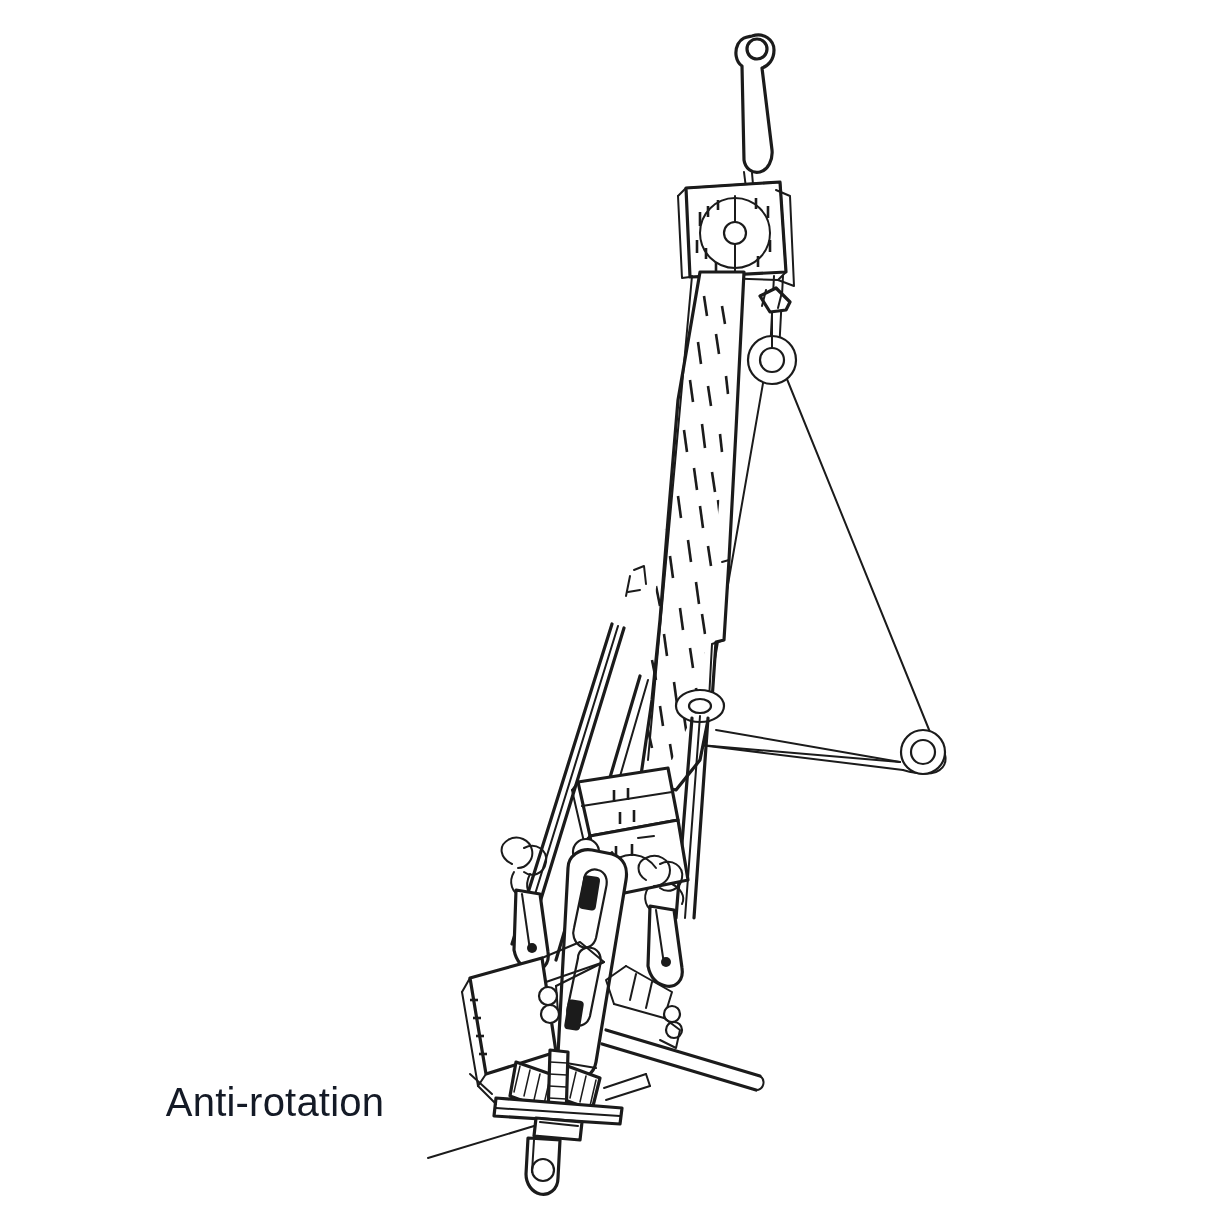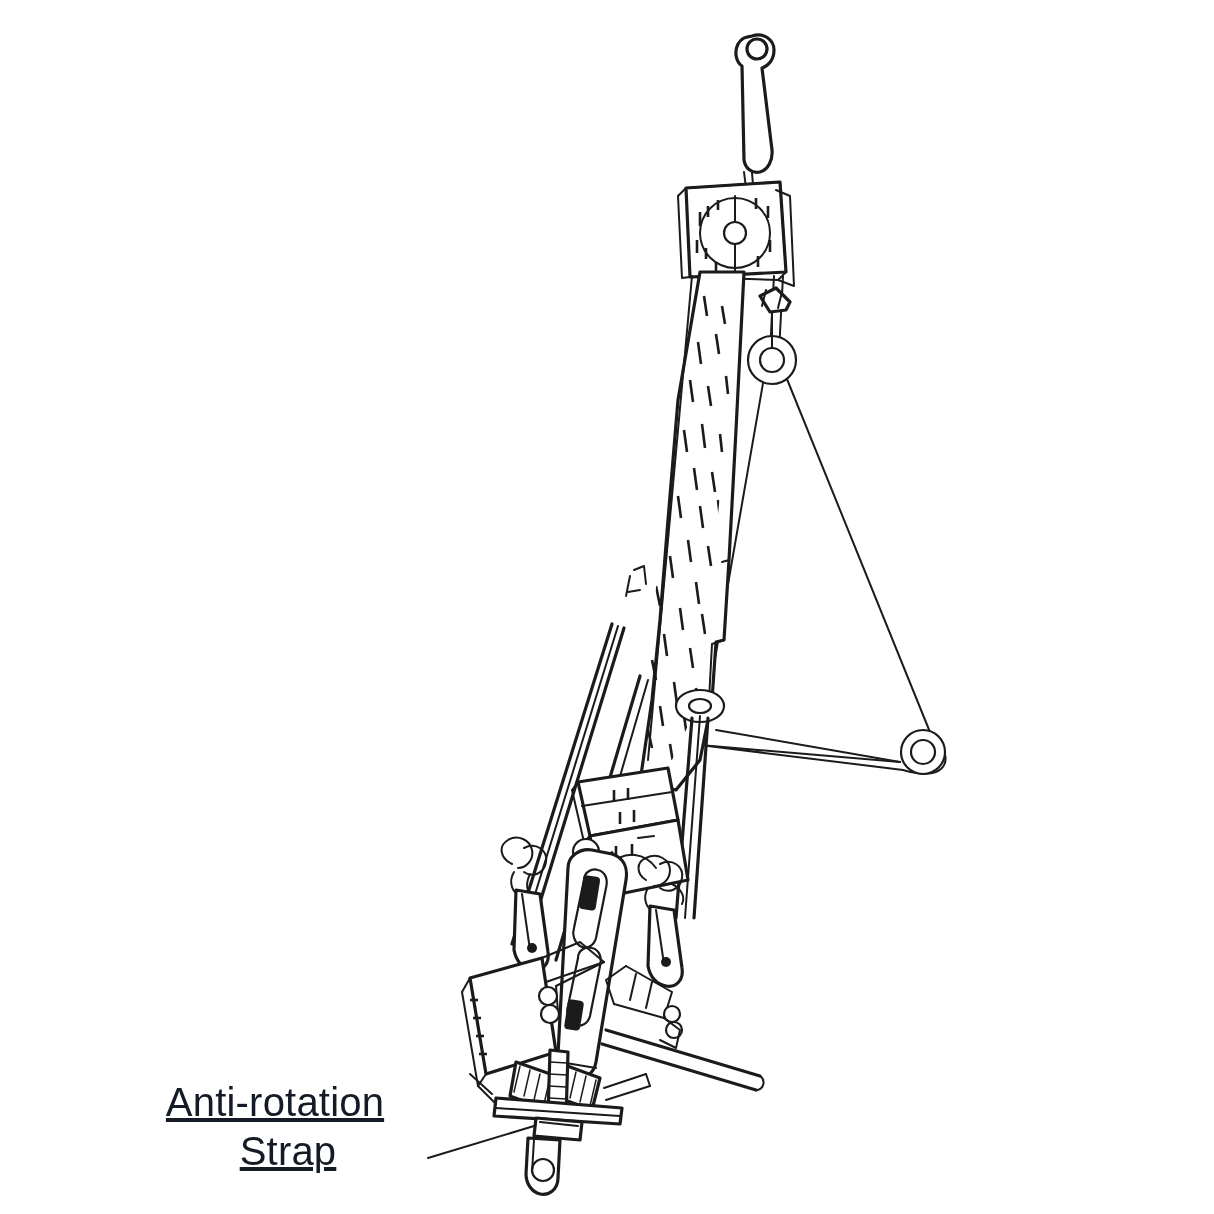--- a/index.html
+++ b/index.html
@@ -30,21 +30,20 @@
     top: 1078px;
     width: 330px;
     text-align: center;
     font-family: "Liberation Sans", sans-serif;
     font-size: 40px;
     font-weight: 300;
     line-height: 1.22;
     color: #141a26;
     letter-spacing: 0.2px;
     white-space: nowrap;
-    text-decoration: underline;
   }
   .callout-text .ln { display: block; }
   .callout-text .ln2 { padding-left: 26px; }
 </style>
 </head>
 <body>
 
 <div id="page">
 
   <svg id="figure" viewBox="0 0 1214 1214" xmlns="http://www.w3.org/2000/svg">
@@ -355,16 +354,15 @@
     </g>
 
     <g>
       <path class="lnT" d="M428,1158 L534,1126"></path>
     </g>
 
   </svg>
 
   <div class="callout-text">
     <span class="ln ln1">Anti-rotation</span>
-    <span class="ln ln2">Strap</span>
   </div>
 
 </div>
 
 </body></html>

